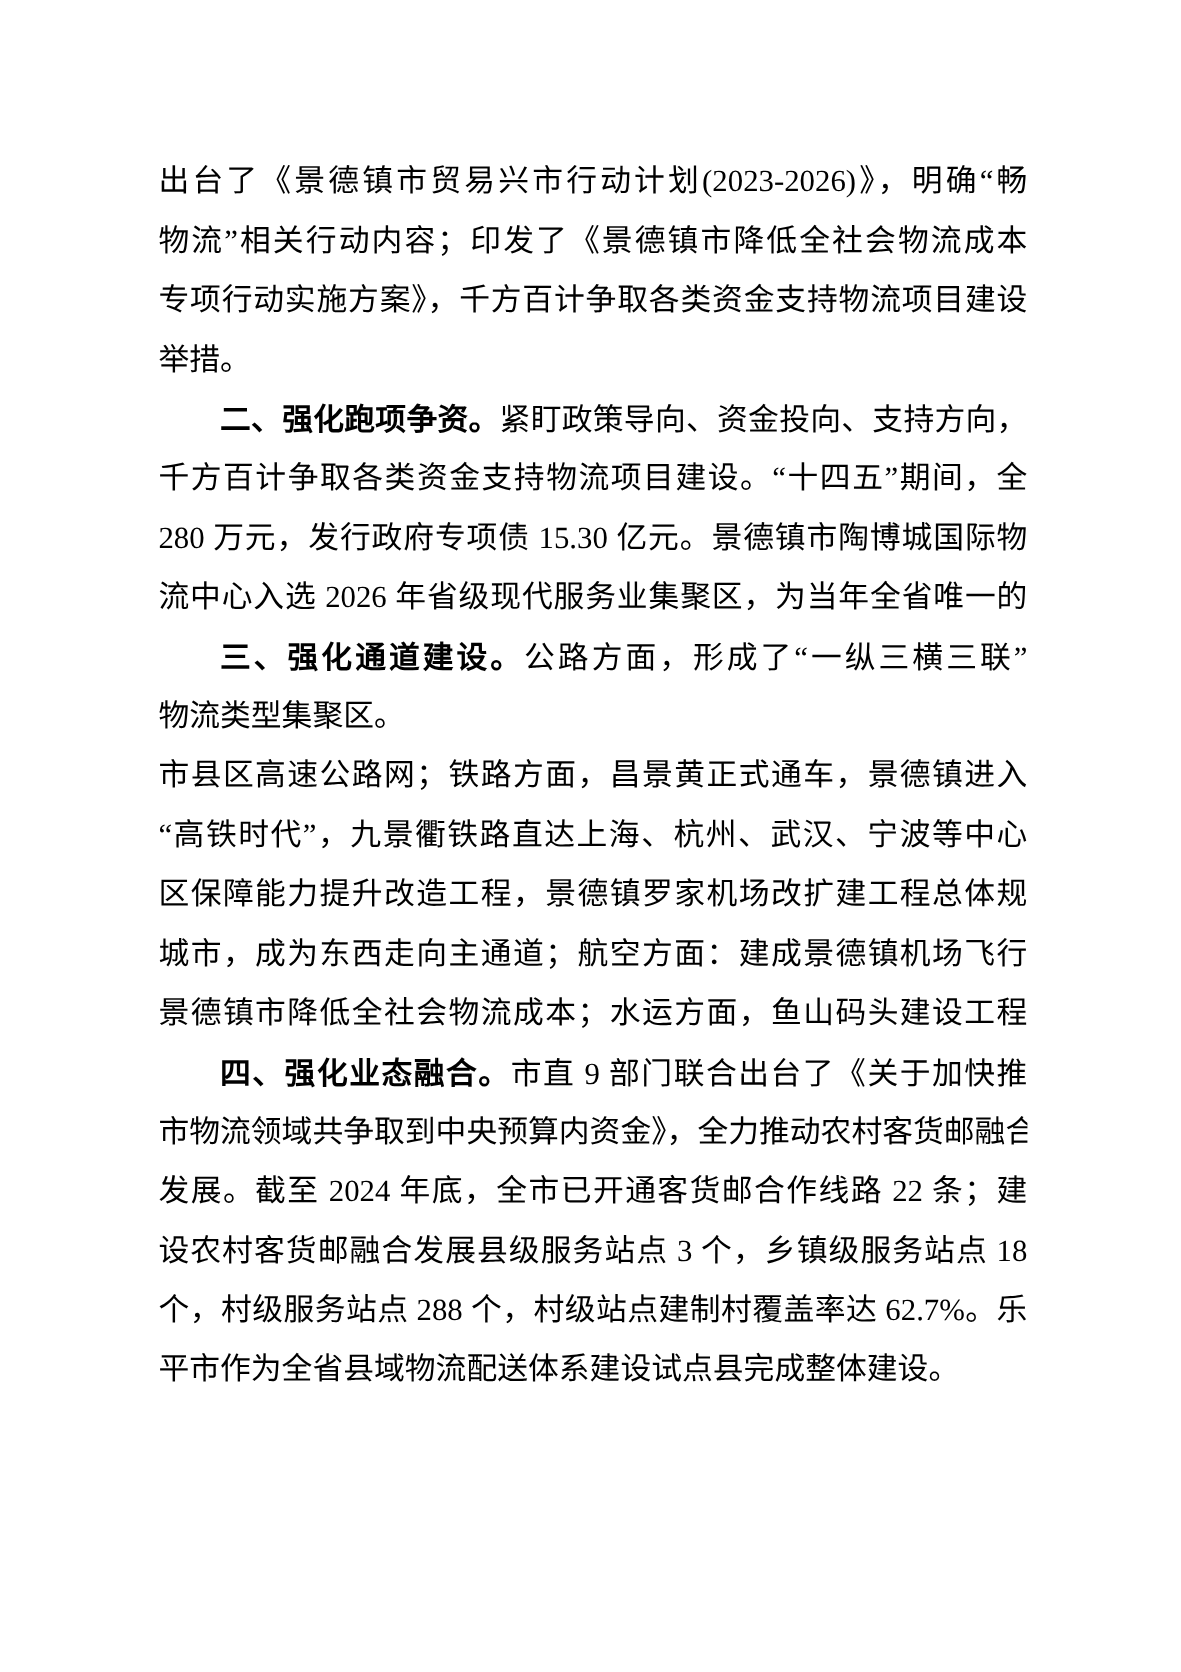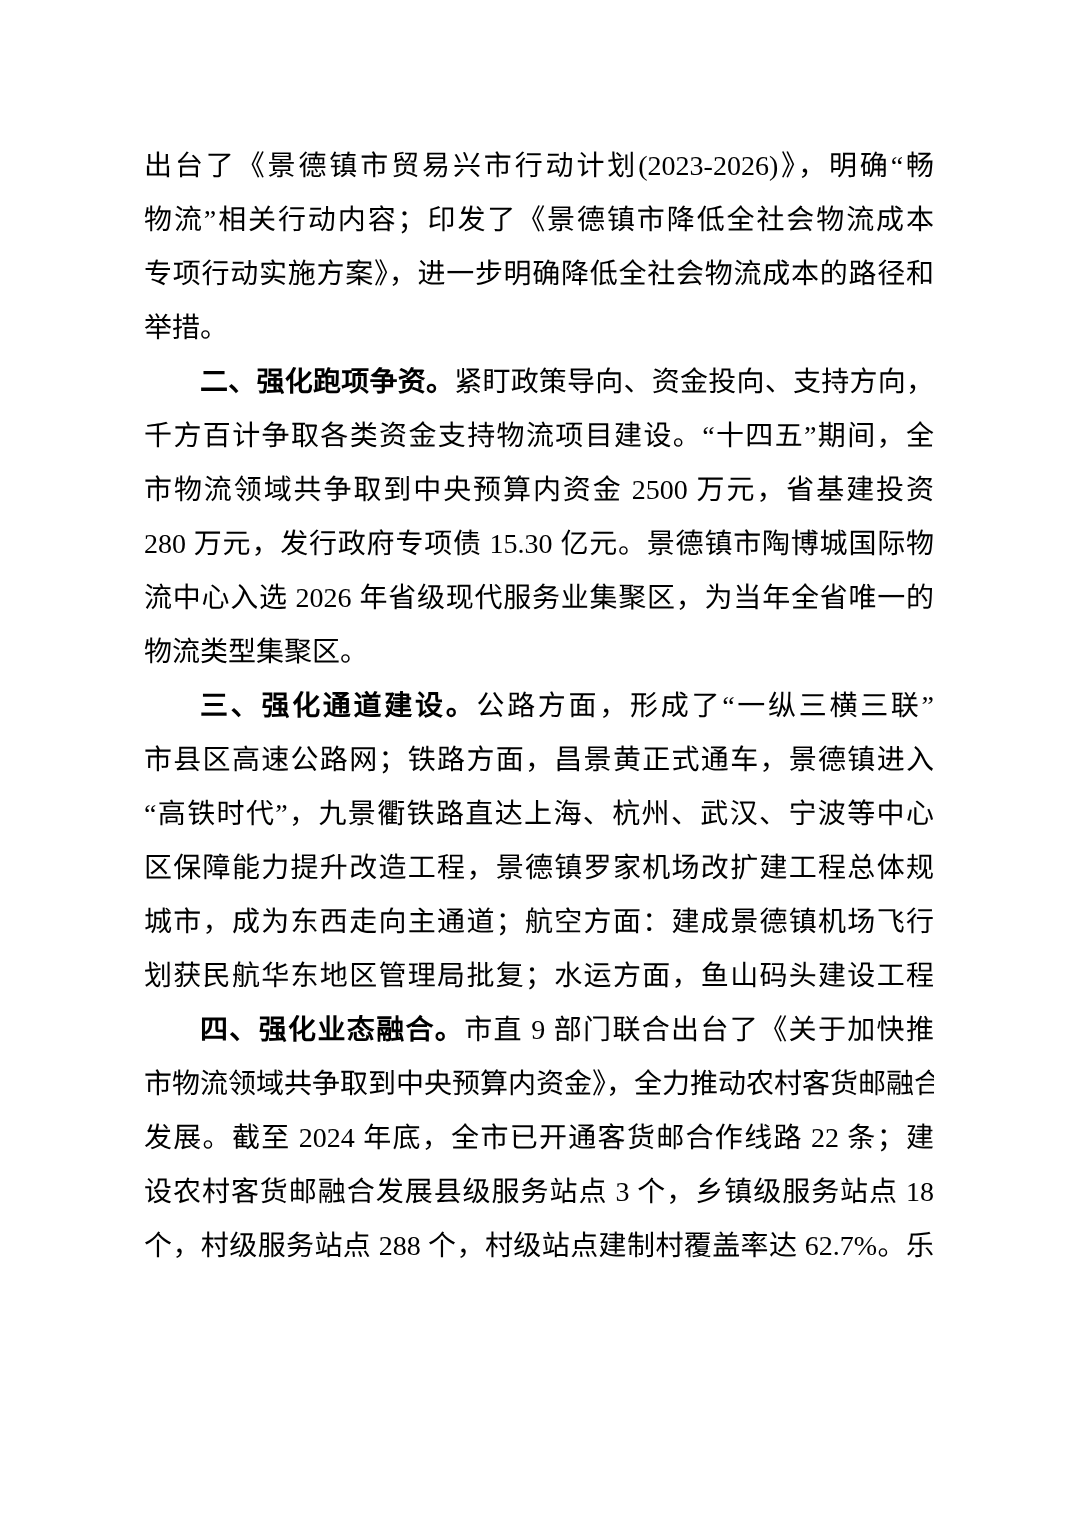--- a/index.html
+++ b/index.html
@@ -53,37 +53,37 @@
   }
 </style>
 </head>
 <body>
 
 <div class="page">
   <div class="doc">
 
     <div class="line">出台了《景德镇市贸易兴市行动计划(2023-2026)》，明确“畅</div>
     <div class="line">物流”相关行动内容；印发了《景德镇市降低全社会物流成本</div>
-    <div class="line">专项行动实施方案》，进一步明确降低全社会物流成本的路径和</div>
+    <div class="line">专项行动实施方案》，千方百计争取各类资金支持物流项目建设</div>
     <div class="line plast">举措。</div>
 
     <div class="line indent"><span class="head">二、强化跑项争资。</span><span>紧盯政策导向、资金投向、支持方向，</span></div>
     <div class="line">千方百计争取各类资金支持物流项目建设。“十四五”期间，全</div>
-    <div class="line">市物流领域共争取到中央预算内资金 2500 万元，省基建投资</div>
     <div class="line">280 万元，发行政府专项债 15.30 亿元。景德镇市陶博城国际物</div>
     <div class="line">流中心入选 2026 年省级现代服务业集聚区，为当年全省唯一的</div>
+    <div class="line indent"><span class="head">三、强化通道建设。</span><span>公路方面，形成了“一纵三横三联”</span></div>
+
     <div class="line plast">物流类型集聚区。</div>
-
-    <div class="line indent"><span class="head">三、强化通道建设。</span><span>公路方面，形成了“一纵三横三联”</span></div>
     <div class="line">市县区高速公路网；铁路方面，昌景黄正式通车，景德镇进入</div>
     <div class="line">“高铁时代”，九景衢铁路直达上海、杭州、武汉、宁波等中心</div>
     <div class="line">区保障能力提升改造工程，景德镇罗家机场改扩建工程总体规</div>
     <div class="line">城市，成为东西走向主通道；航空方面：建成景德镇机场飞行</div>
-    <div class="line">划获民航华东地区管理局批复；水运方面，鱼山码头建设工程</div>
+    <div class="line">景德镇市降低全社会物流成本；水运方面，鱼山码头建设工程</div>
 
     <div class="line indent"><span class="head">四、强化业态融合。</span><span>市直 9 部门联合出台了《关于加快推</span></div>
     <div class="line">市物流领域共争取到中央预算内资金》，全力推动农村客货邮融合</div>
     <div class="line">发展。截至 2024 年底，全市已开通客货邮合作线路 22 条；建</div>
     <div class="line">设农村客货邮融合发展县级服务站点 3 个，乡镇级服务站点 18</div>
     <div class="line">个，村级服务站点 288 个，村级站点建制村覆盖率达 62.7%。乐</div>
+    <div class="line plast">平市作为全省县域物流配送体系建设试点县完成整体建设。</div>
 
   </div>
 </div>
 
 </body></html>

